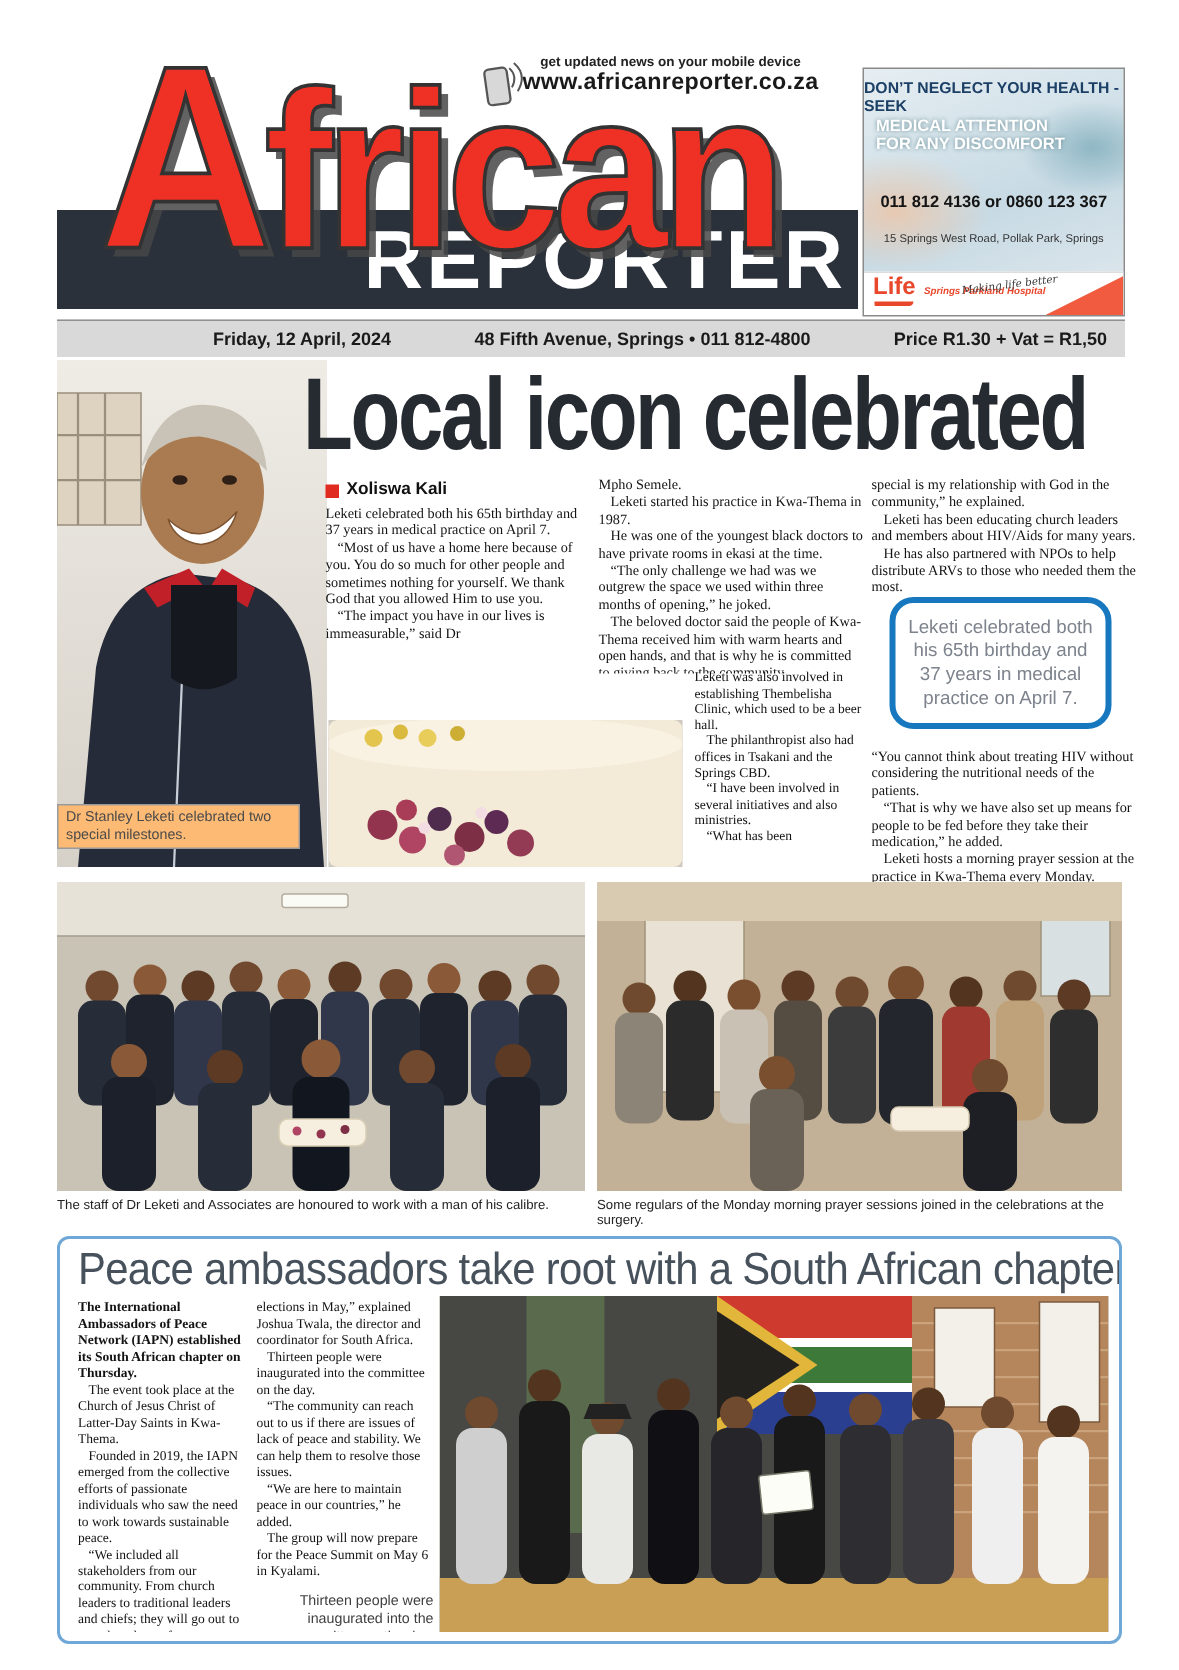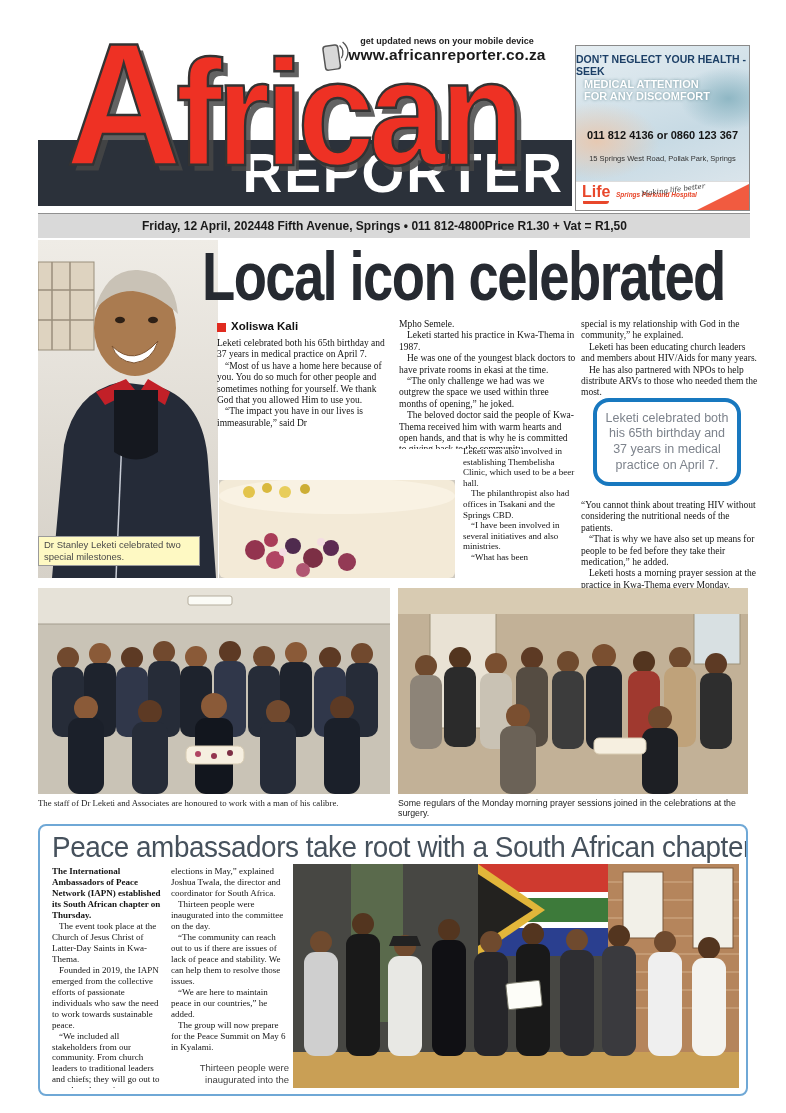--- a/index.html
+++ b/index.html
@@ -41,21 +41,21 @@
   .life-logo{position:absolute;left:6px;top:2px;color:#e8472b;font-weight:bold;font-size:16px;line-height:1;}
   .life-swoosh{position:absolute;left:7px;top:19px;width:26px;height:3px;background:#e8472b;border-radius:0 0 8px 2px;}
   .life-hosp{position:absolute;left:40px;top:9px;color:#e8472b;font-size:6.5px;font-style:italic;font-weight:bold;}
   .life-tag{position:absolute;right:44px;top:4px;font-family:"DejaVu Serif",serif;font-style:italic;font-size:7px;
             color:#3a3a3a;transform:rotate(-7deg);}
   .ad-triangle{position:absolute;right:0;bottom:0;width:52px;height:26px;background:#f15b40;
                clip-path:polygon(100% 0,100% 100%,0 100%);}
 
   
   .dateline{position:absolute;left:38px;top:213px;width:712px;height:25px;background:#d9d9d9;border-top:1px solid #909090;
-            box-sizing:border-box;display:flex;align-items:center;justify-content:flex-start;
+            box-sizing:border-box;display:flex;align-items:center;justify-content:space-between;
             font-size:12px;font-weight:bold;color:#1a1a1a;padding:0 12px;}
   .dateline .dl-date{margin-left:92px;}
 
   
   .main-article{position:absolute;left:0;top:240px;width:786px;height:348px;}
   .headline{position:absolute;left:202px;top:2px;font-size:68px;font-weight:bold;color:#262a31;
             letter-spacing:-2px;line-height:1;transform:scaleX(.8);transform-origin:left top;white-space:nowrap;}
   .byline{position:absolute;left:217px;top:80px;display:flex;align-items:flex-end;gap:5px;}
   .byline .sq{width:9px;height:9px;background:#e02b20;}
   .byline .nm{font-size:11.5px;font-weight:bold;color:#111;}
@@ -69,28 +69,28 @@
   .c2n{left:463px;top:206px;width:114px;height:136px;}
   .c3{left:581px;top:79px;width:180px;height:82px;}
   .c3b{left:581px;top:260px;width:180px;height:88px;}
   .pull-quote{position:absolute;left:593px;top:158px;width:148px;height:88px;border:4px solid #1878bf;border-radius:16px;
               display:flex;align-items:center;justify-content:center;text-align:center;box-sizing:border-box;
               font-size:12.5px;line-height:1.25;color:#7d838c;padding:4px 6px;background:#fff;}
 
   
   .photo{position:absolute;overflow:hidden;background:#cfcac0;}
   .portrait{left:38px;top:0;width:180px;height:338px;}
-  .portrait-cap{position:absolute;left:0;bottom:12px;background:#fef9c3;border:1px solid #9a9a9a;color:#4a4a4a;
+  .portrait-cap{position:absolute;left:0;bottom:12px;background:#fdba74;border:1px solid #9a9a9a;color:#4a4a4a;
                 font-size:9.5px;line-height:1.25;padding:2px 5px;width:150px;}
   .cake{left:219px;top:240px;width:236px;height:98px;}
   .band{position:absolute;left:0;top:588px;width:786px;height:232px;}
   .photoL{left:38px;top:0;width:352px;height:206px;}
   .photoR{left:398px;top:0;width:350px;height:206px;}
   .band-cap{position:absolute;top:210px;font-size:8.8px;color:#222;}
-  .capL{left:38px;width:352px;font-family:Liberation Serif, serif;}
+  .capL{left:38px;width:352px;}
   .capR{left:398px;width:350px;}
 
   
   .bottom{position:absolute;left:38px;top:824px;width:710px;height:272px;border:2px solid #6fa8d6;border-radius:8px;
           box-sizing:border-box;background:#fff;overflow:hidden;}
   .b-headline{position:absolute;left:12px;top:4px;font-size:30px;font-weight:normal;color:#46515c;
               letter-spacing:-.5px;transform:scaleX(.93);transform-origin:left top;white-space:nowrap;}
   .bcol{position:absolute;top:40px;overflow:hidden;}
   .bcol p{font-family:"Liberation Serif",serif;font-size:9px;line-height:1.22;margin:0;color:#131313;}
   .bcol p + p{text-indent:7px;}

